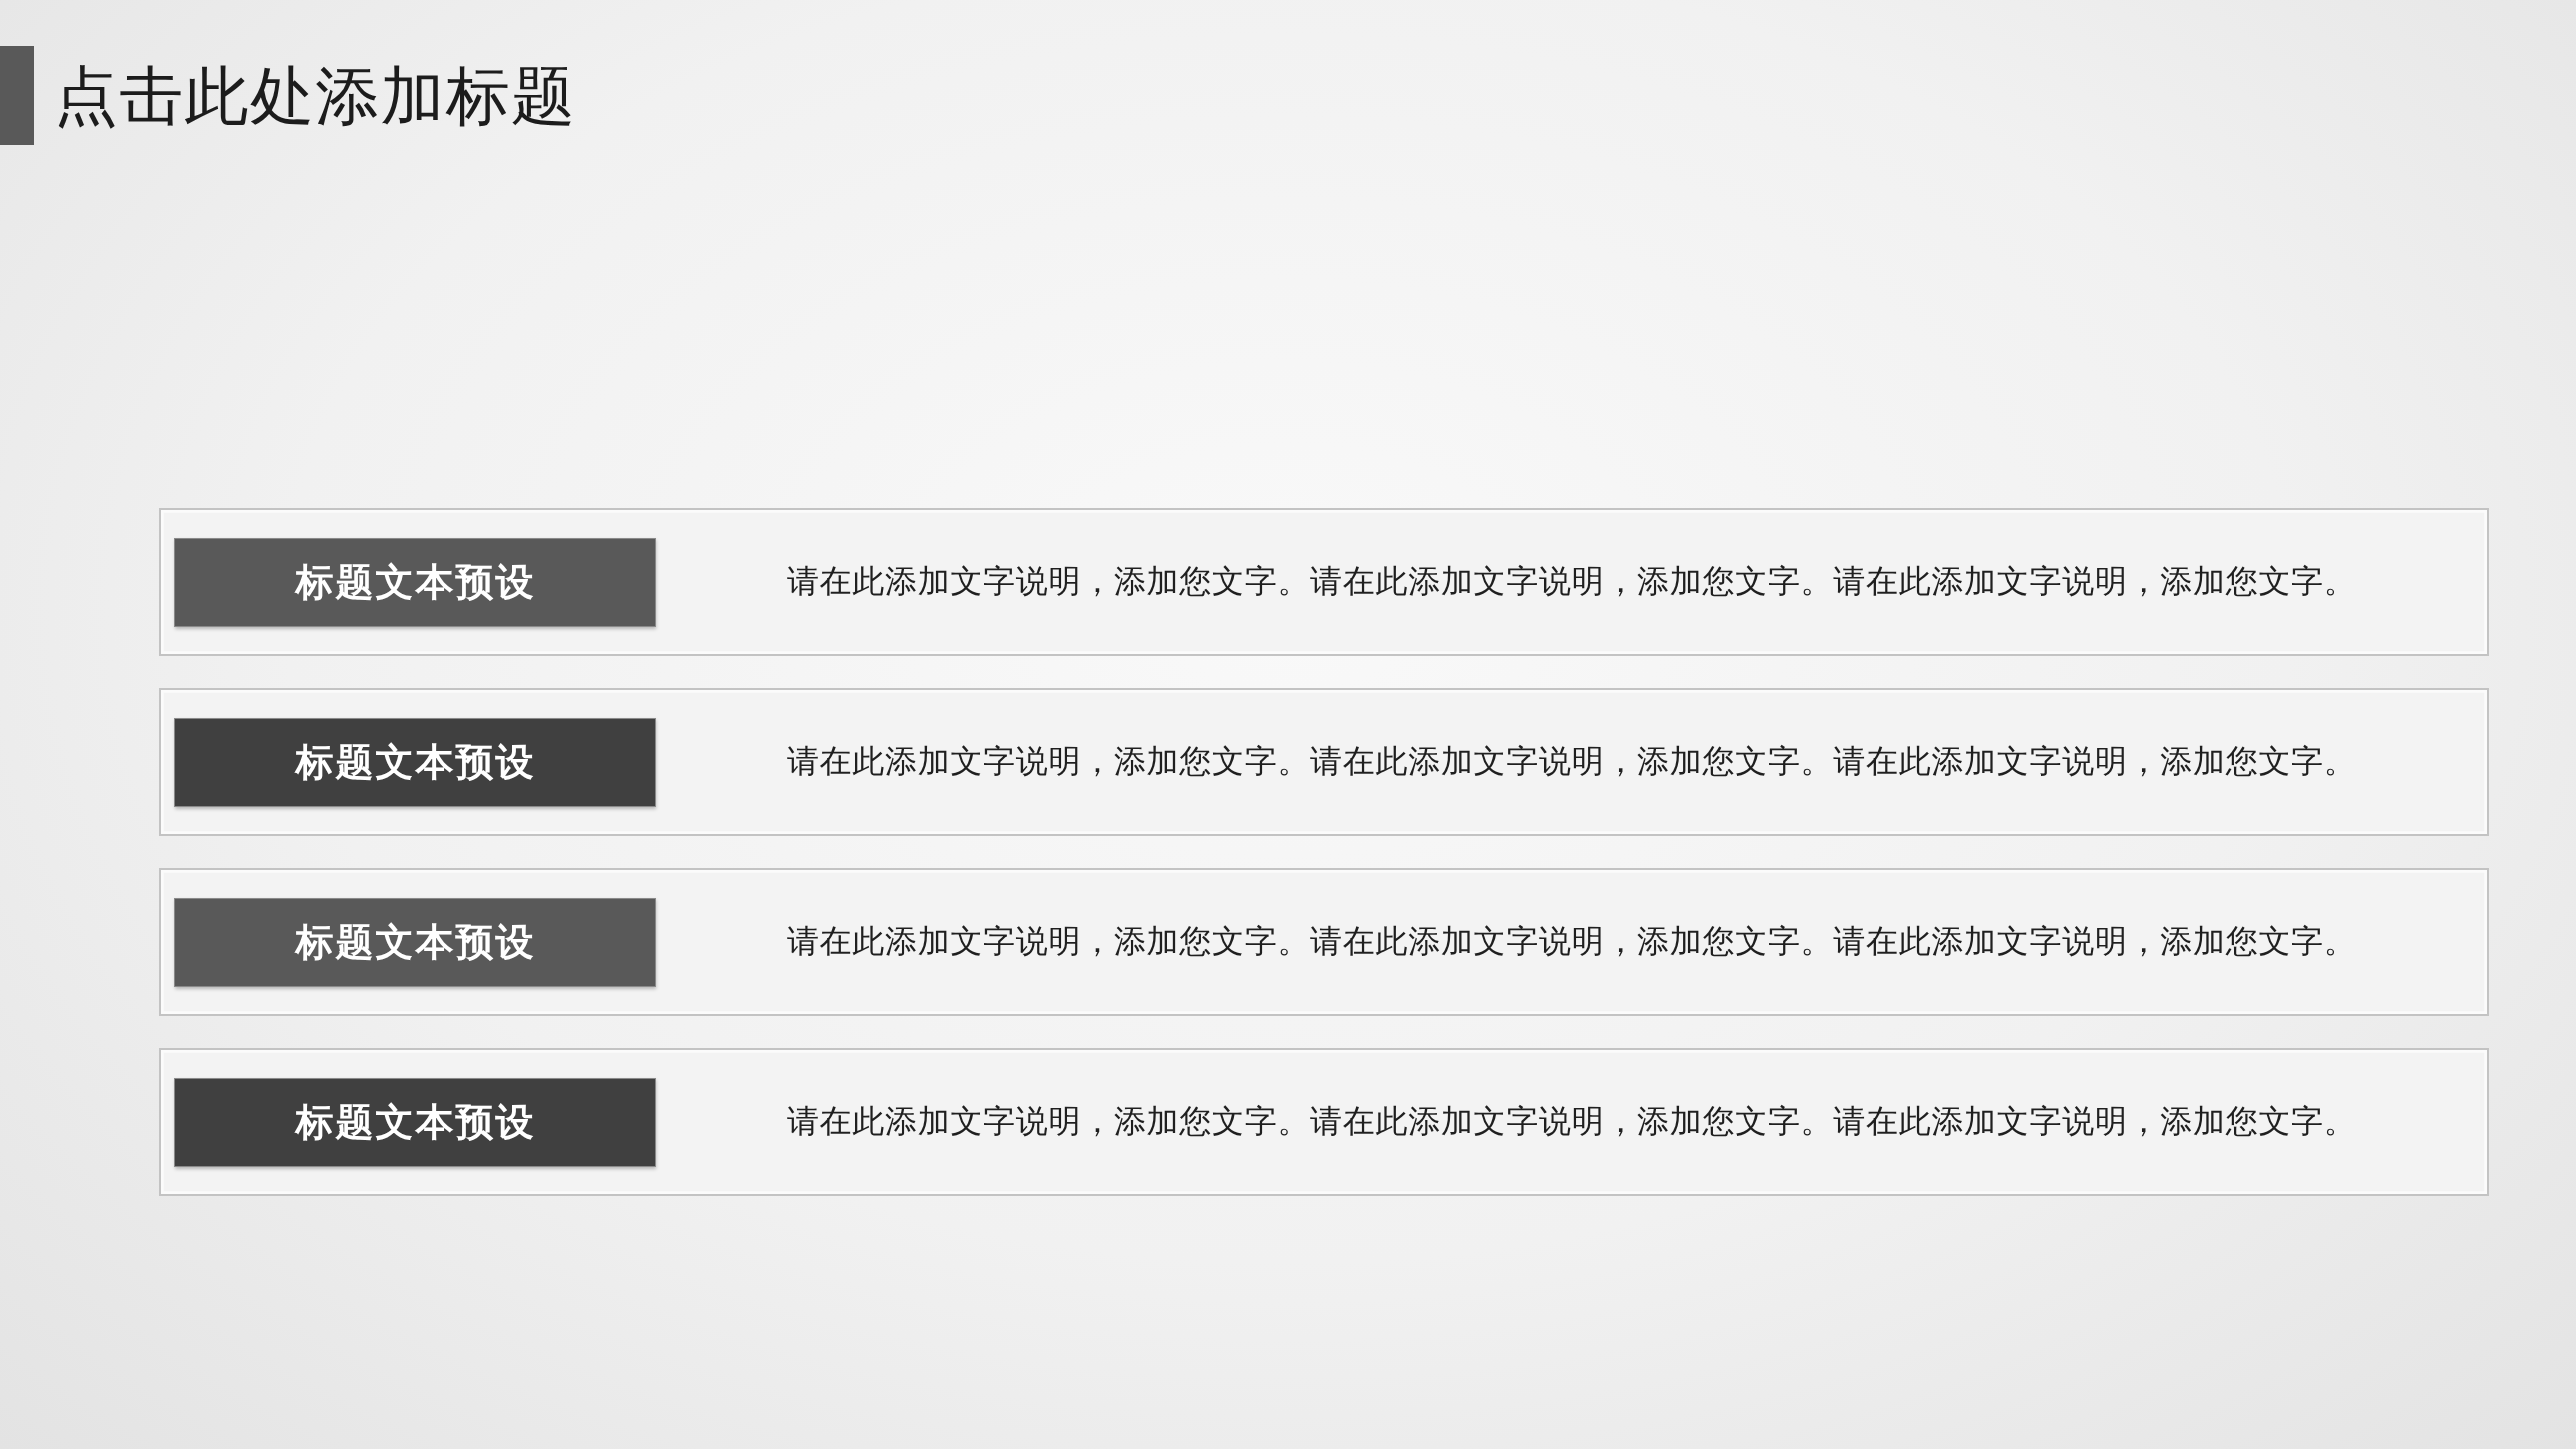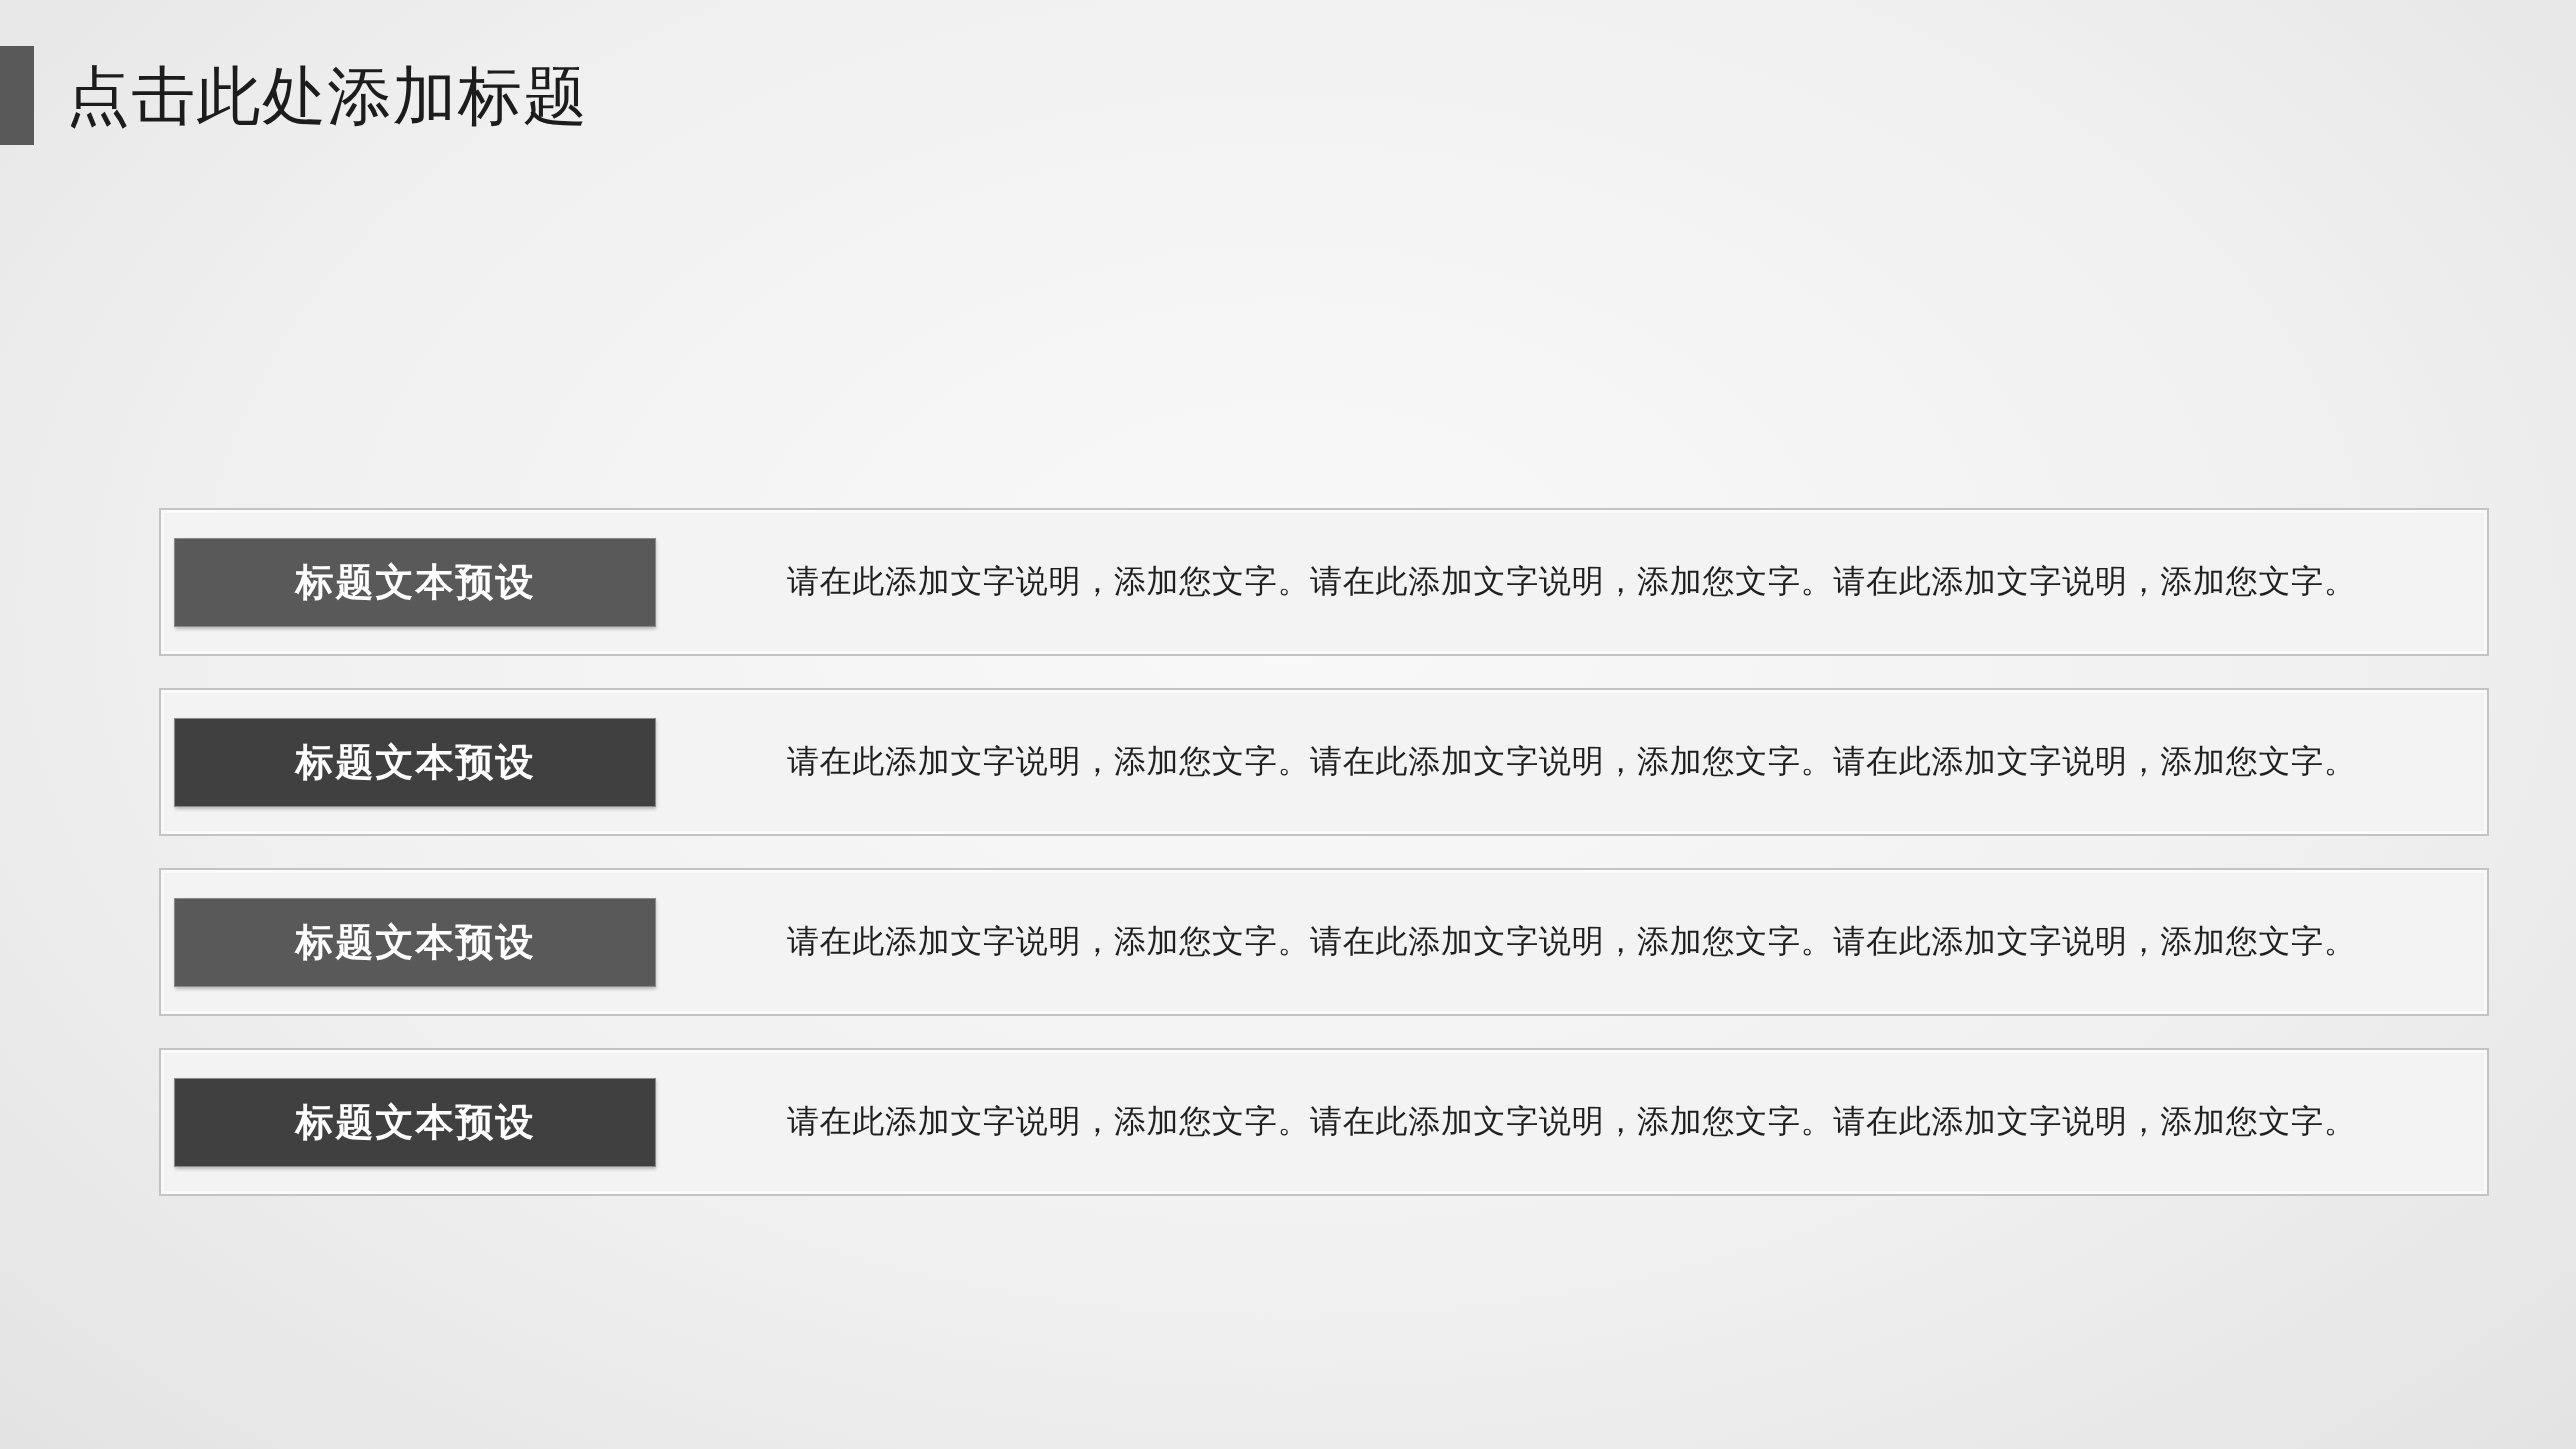--- a/index.html
+++ b/index.html
@@ -24,21 +24,21 @@
     align-items: center;
   }
   .accent-bar {
     width: 34px;
     height: 99px;
     background: #595959;
     margin-right: 20px;
     flex: none;
   }
   .slide-title {
-    margin: 12px;
+    margin: 0;
     font-size: 64px;
     font-weight: 500;
     color: #1c1c1c;
     letter-spacing: 1.3px;
     line-height: 1;
   }
 
   
   .rows {
     position: absolute;

